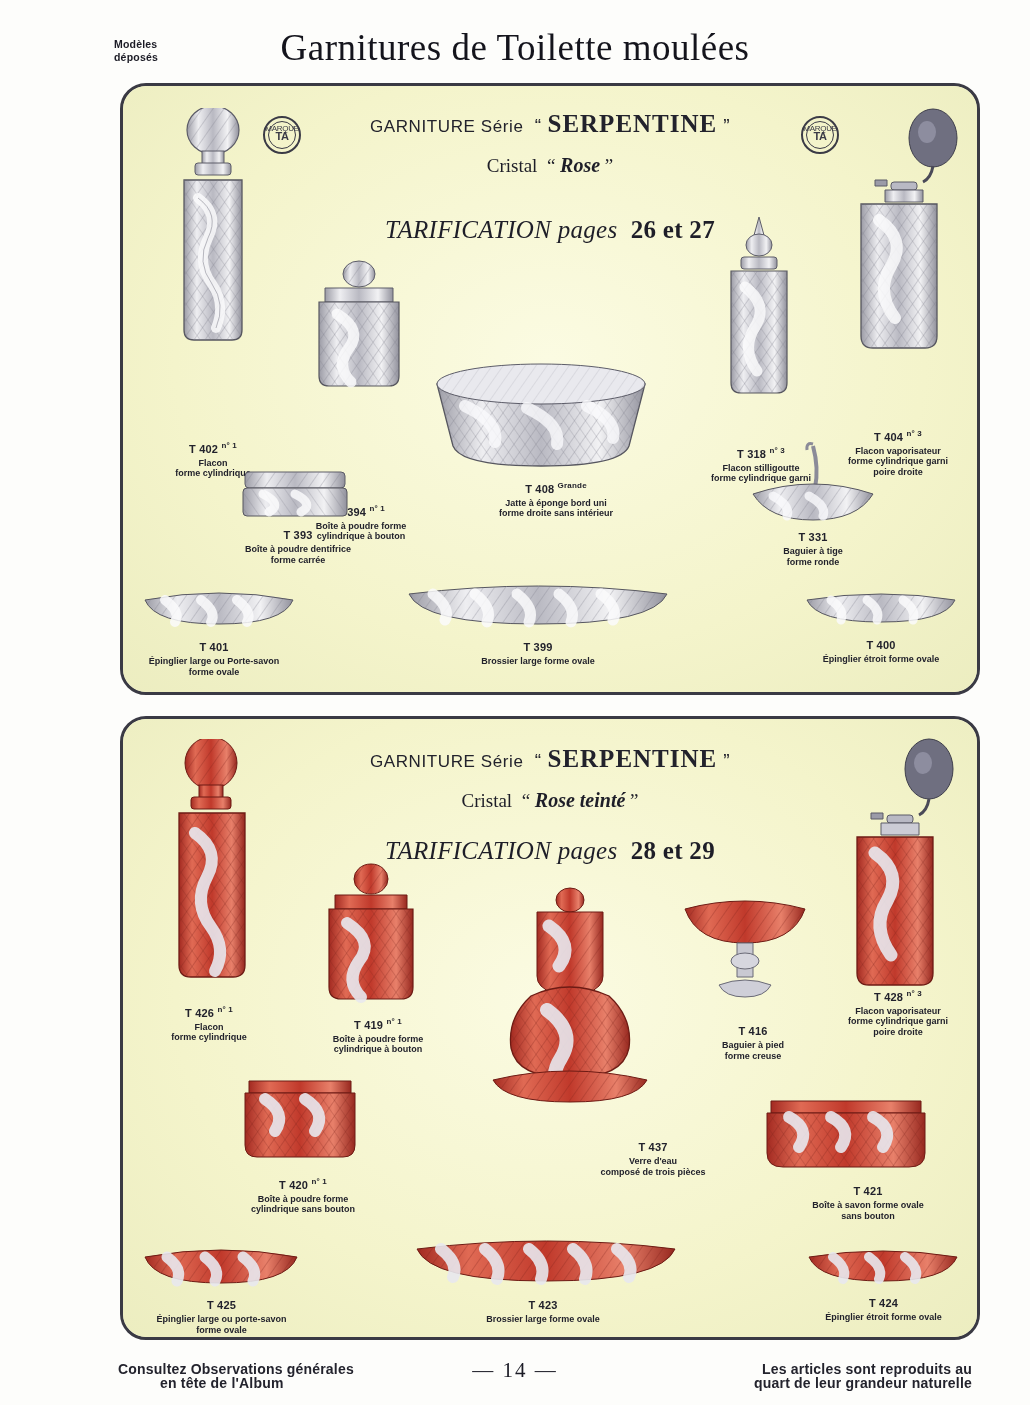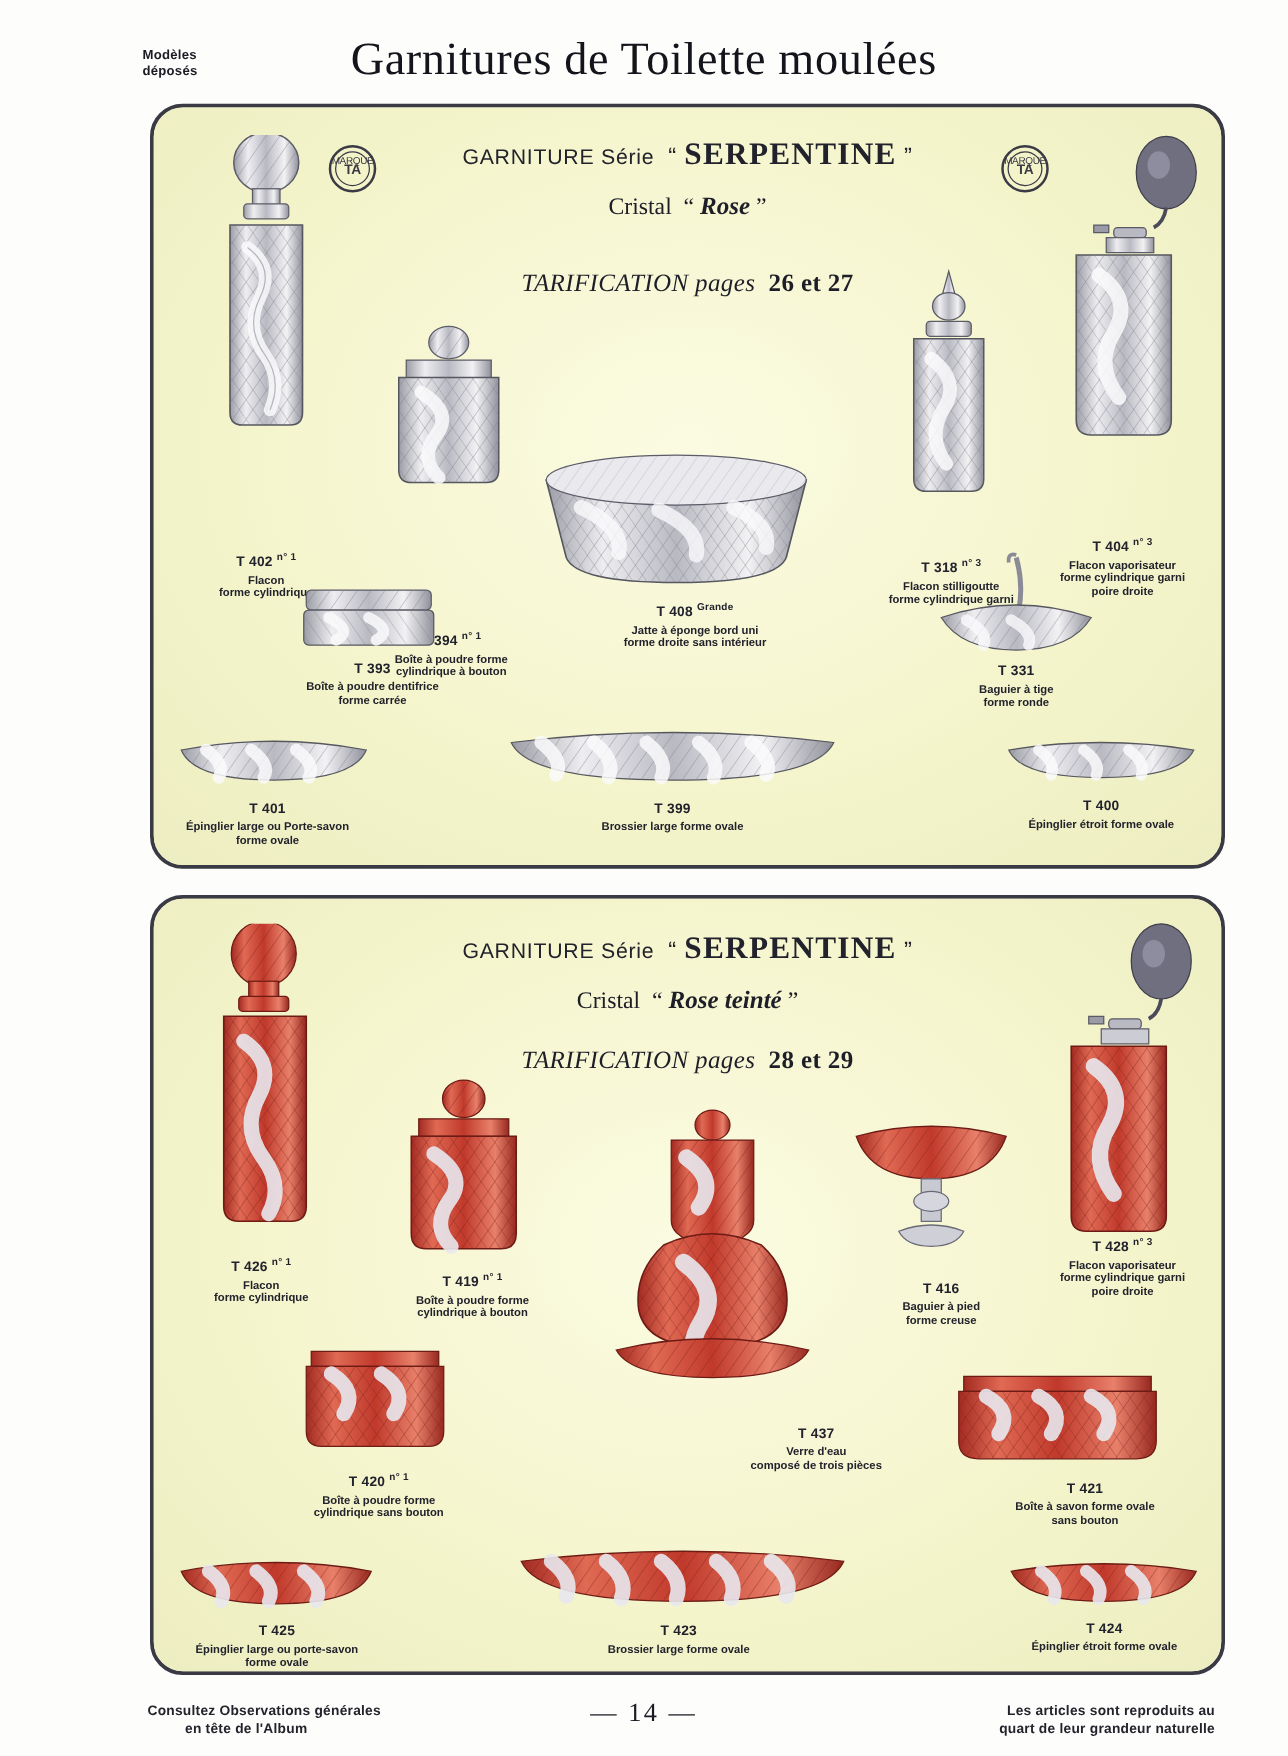--- a/index.html
+++ b/index.html
@@ -84,21 +84,21 @@
     font-size: 19px;
     color: #1e1e28;
   }
   .ph-line2 em { font-style: italic; font-weight: bold; font-size: 20px; }
   .ph-line3 {
     position: absolute;
     left: 0; right: 0;
     text-align: center;
     font-family: "Liberation Serif", serif;
     font-style: italic;
-    font-size: 20px;
+    font-size: 25px;
     color: #1e1e28;
     letter-spacing: .3px;
   }
   .ph-line3 b { font-style: normal; font-weight: bold; }
   
   .stamp {
     position: absolute;
     width: 38px;
     height: 38px;
     border: 2px solid #3b3b46;
@@ -140,21 +140,21 @@
     font-weight: bold;
     margin-top: 3px;
   }
   
   .art { position: absolute; }
   .art svg { display: block; }
   
   .foot {
     position: absolute;
     font-family: "Liberation Sans", sans-serif;
-    font-size: 11px;
+    font-size: 14px;
     font-weight: bold;
     color: #23232d;
     line-height: 14px;
     letter-spacing: .2px;
   }
   .foot.left { left: 118px; top: 1362px; }
   .foot.right { right: 58px; top: 1362px; text-align: right; }
   .page-number {
     position: absolute;
     left: 0; right: 0;
@@ -574,21 +574,21 @@
       <div class="cap" style="left:668px; top:578px; width:185px;">
         <div class="ref"><span>T 424</span></div>
         <div class="desc">Épinglier étroit forme ovale</div>
       </div>
 
     </div>
   </div>
 
   <div class="foot left">
     <div>Consultez Observations générales</div>
-    <div style="margin-left:30px">en tête de l'Album</div>
+    <div style="margin-left:42px">en tête de l'Album</div>
   </div>
   <div class="page-number">— 14 —</div>
   <div class="foot right">
     <div>Les articles sont reproduits au</div>
     <div>quart de leur grandeur naturelle</div>
   </div>
 
 </div>
 
 </body></html>

